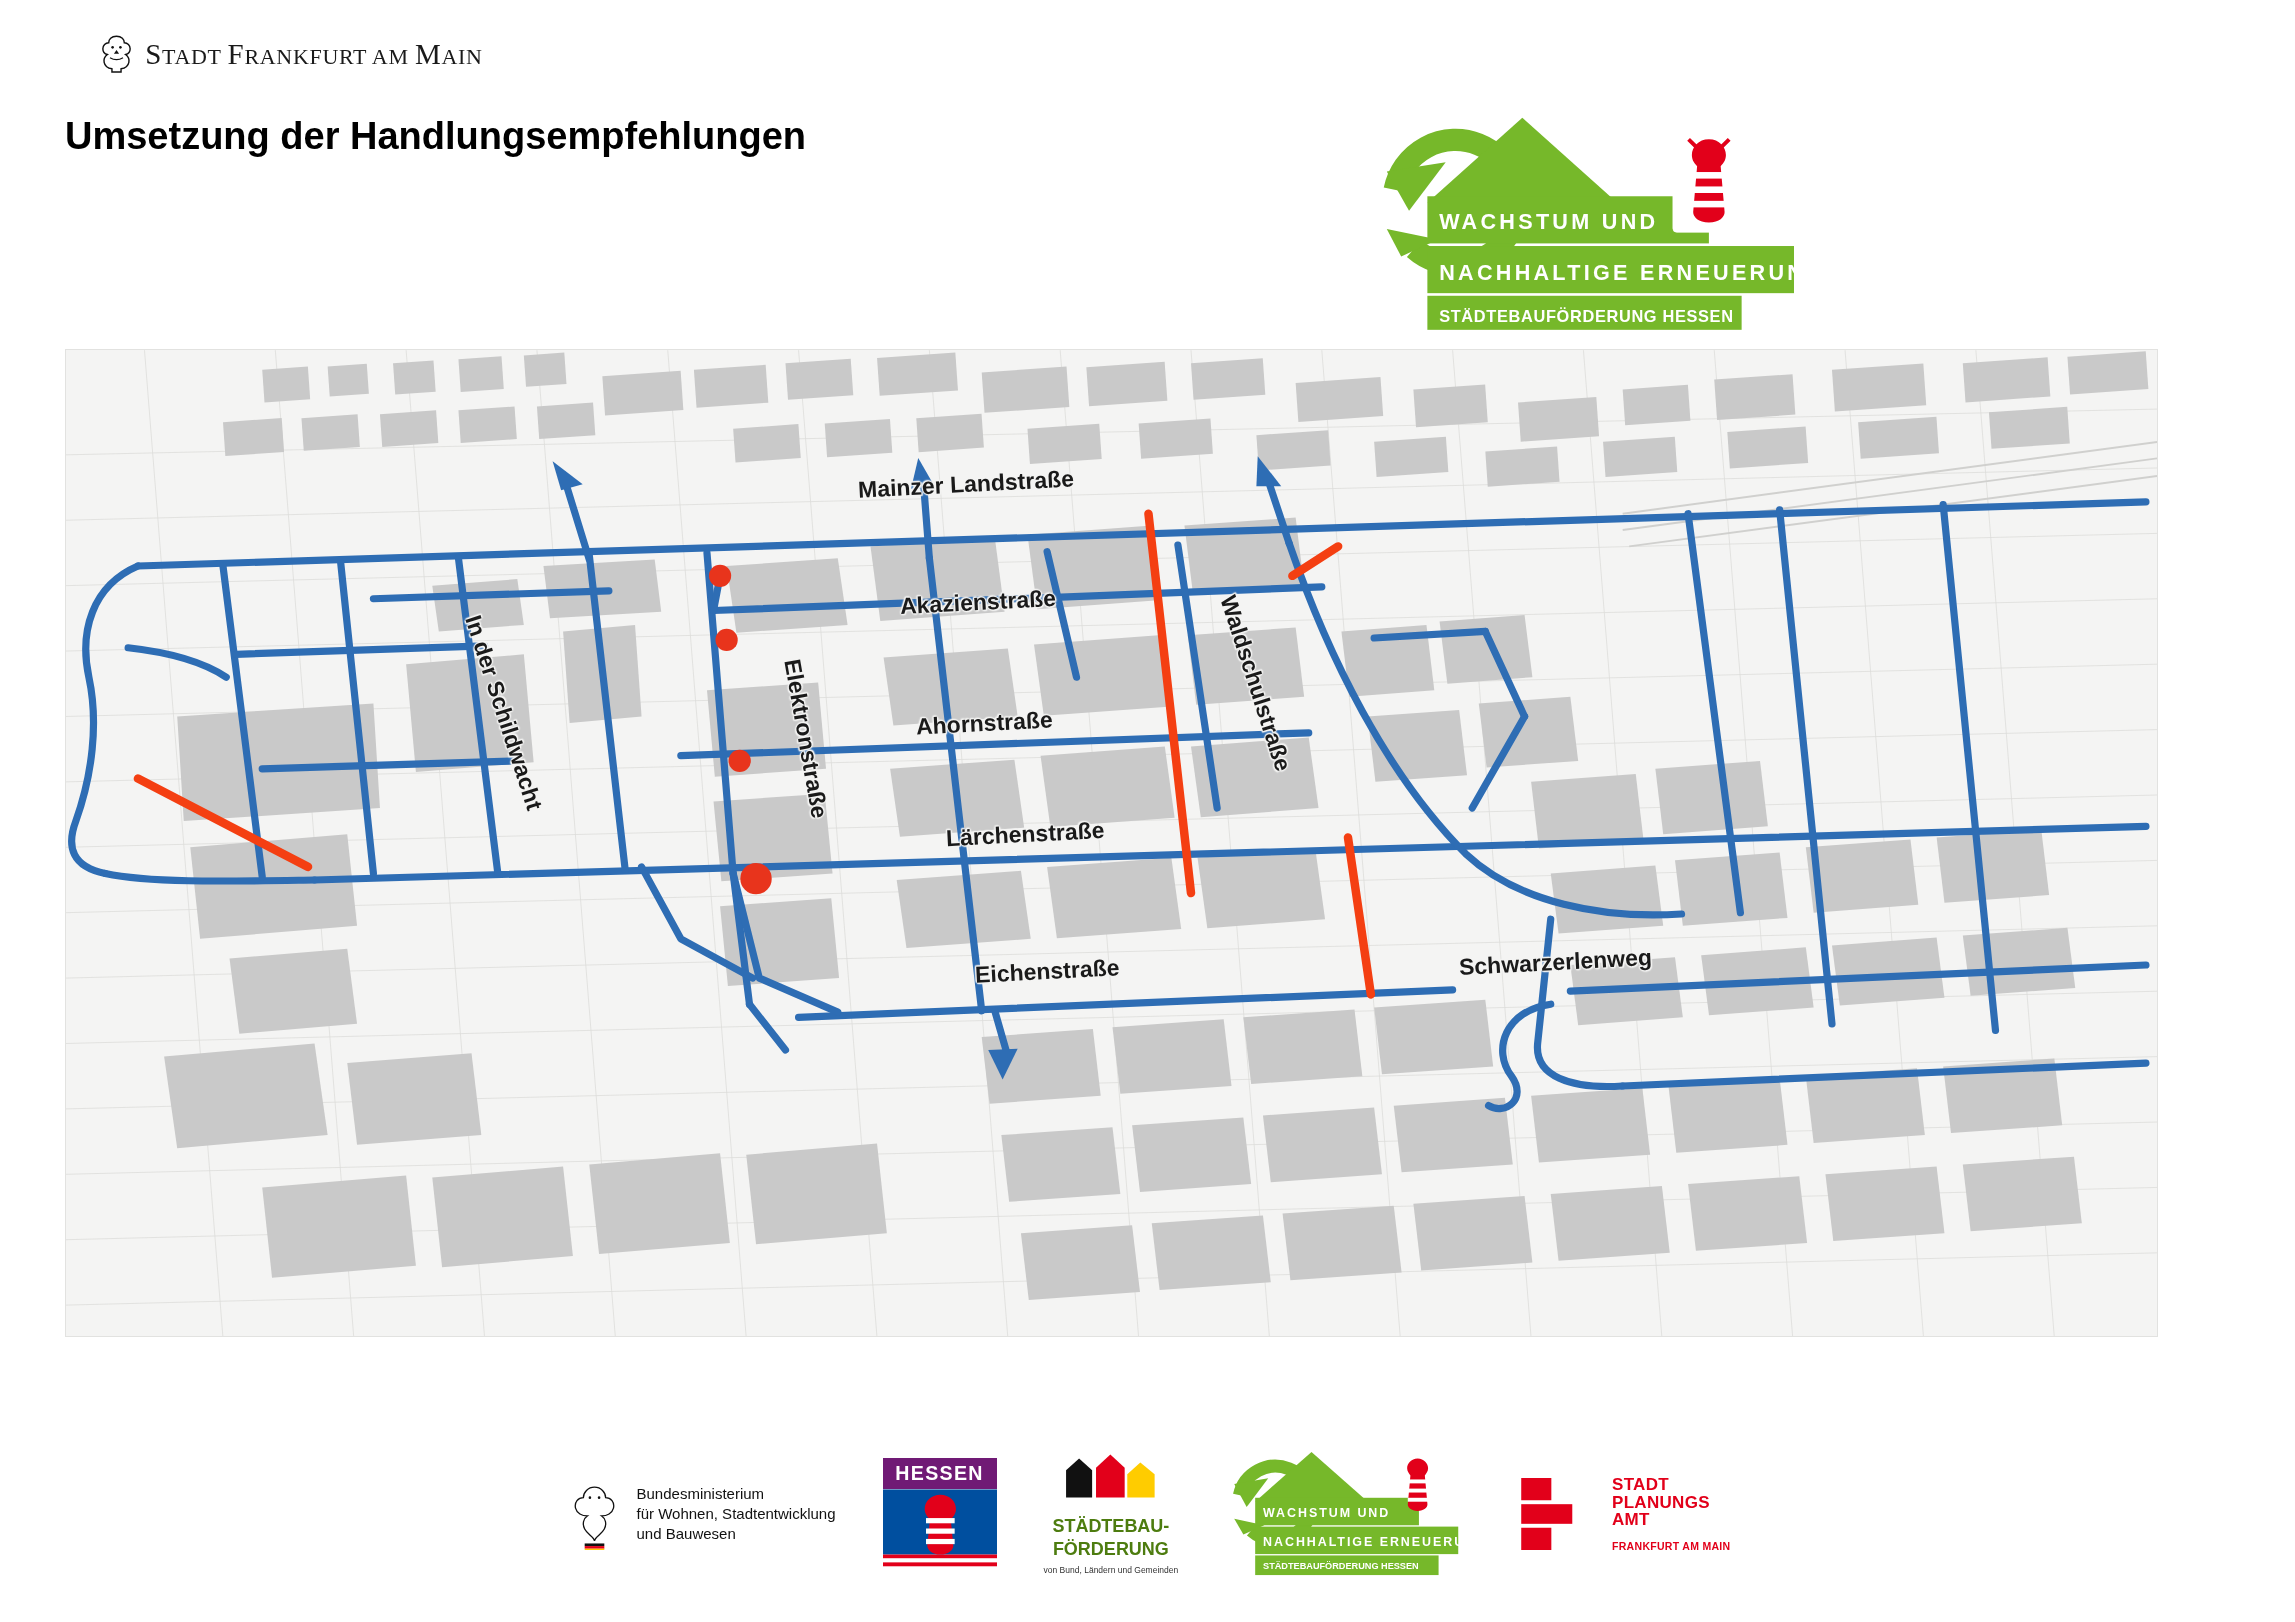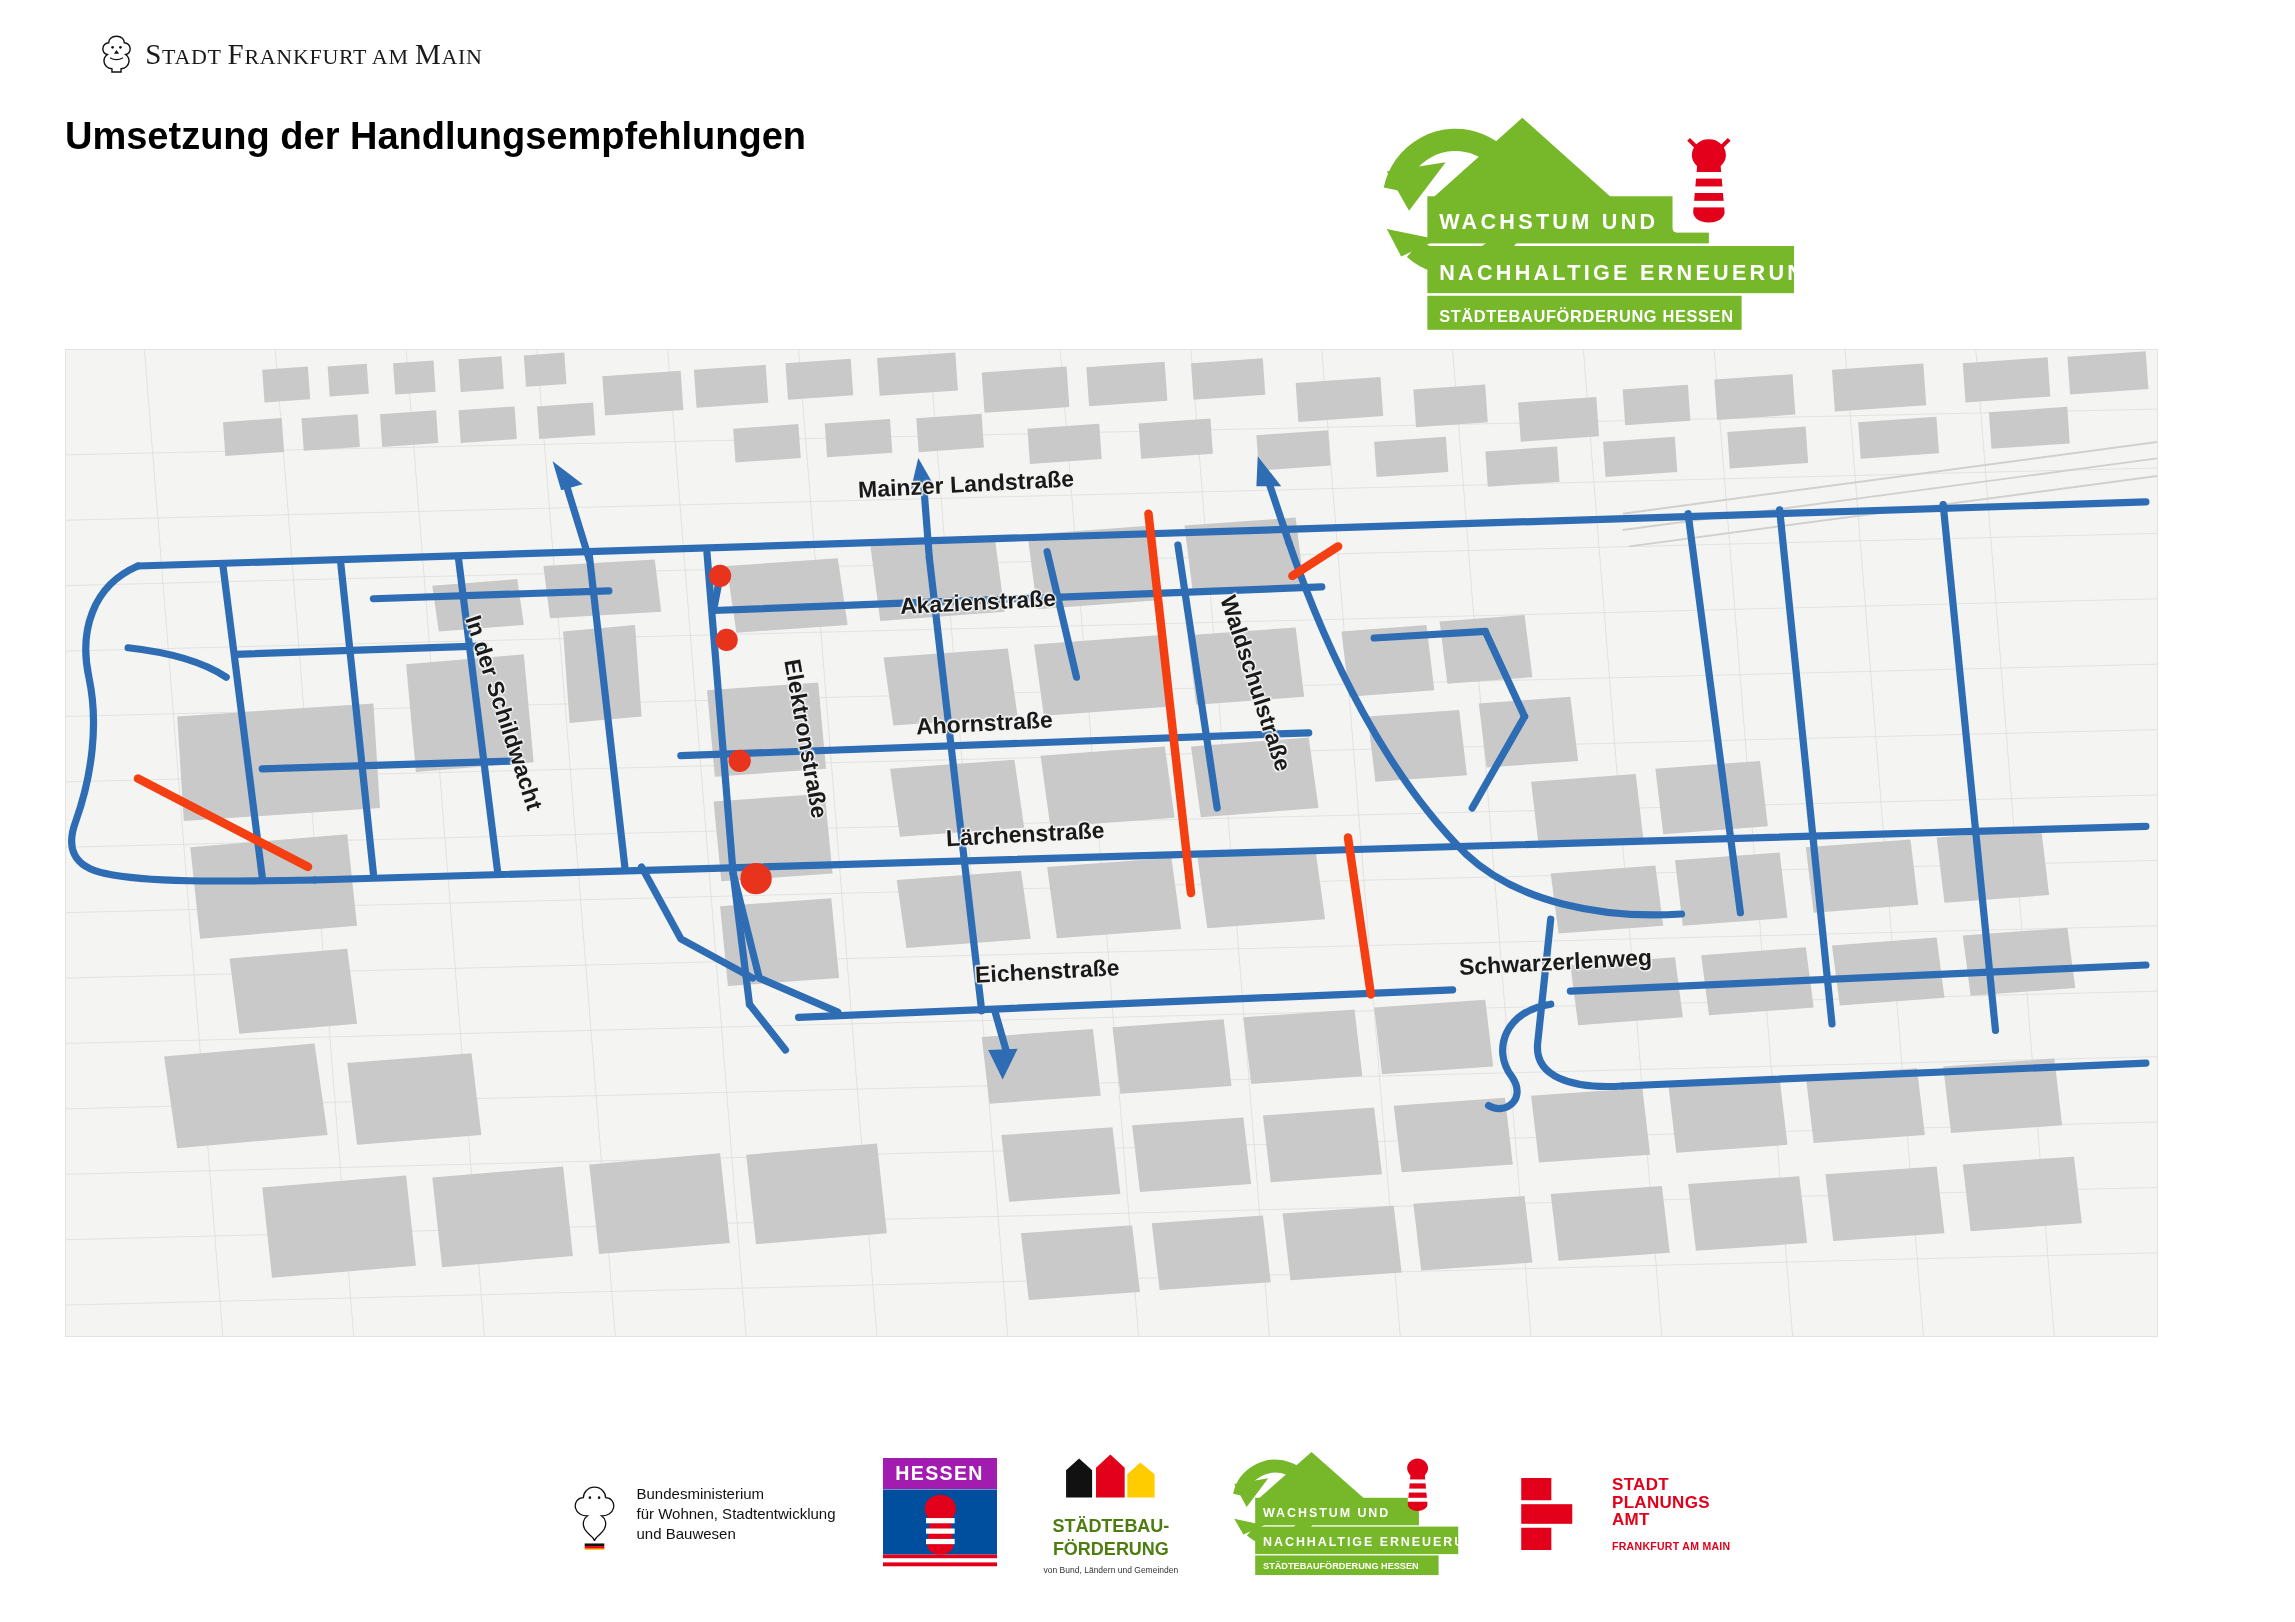--- a/index.html
+++ b/index.html
@@ -98,21 +98,21 @@
     gap: 47px;
   }
   .logo-bmwsb { display: flex; align-items: center; gap: 13px; }
   .logo-bmwsb .txt {
     font-size: 15px; line-height: 1.35; color: #111;
   }
   .logo-hessen {
     width: 114px;
   }
   .logo-hessen .hsn-top {
-    background: #a21caf; color: #fff; font-weight: bold;
+    background: #701a75; color: #fff; font-weight: bold;
     font-size: 19.6px; letter-spacing: 1.3px; text-align: center;
     padding: 3.3px 0 3.9px;
   }
   .logo-staedtebau { text-align: center; }
   .logo-staedtebau .sb-txt {
     font-size: 18px; font-weight: bold; line-height: 1.3; color: #4d7c0f;
     margin-top: 5.2px;
   }
   .logo-staedtebau .sb-sub {
     font-size: 8.5px; color: #333; margin-top: 3.3px; line-height: 1.3;

